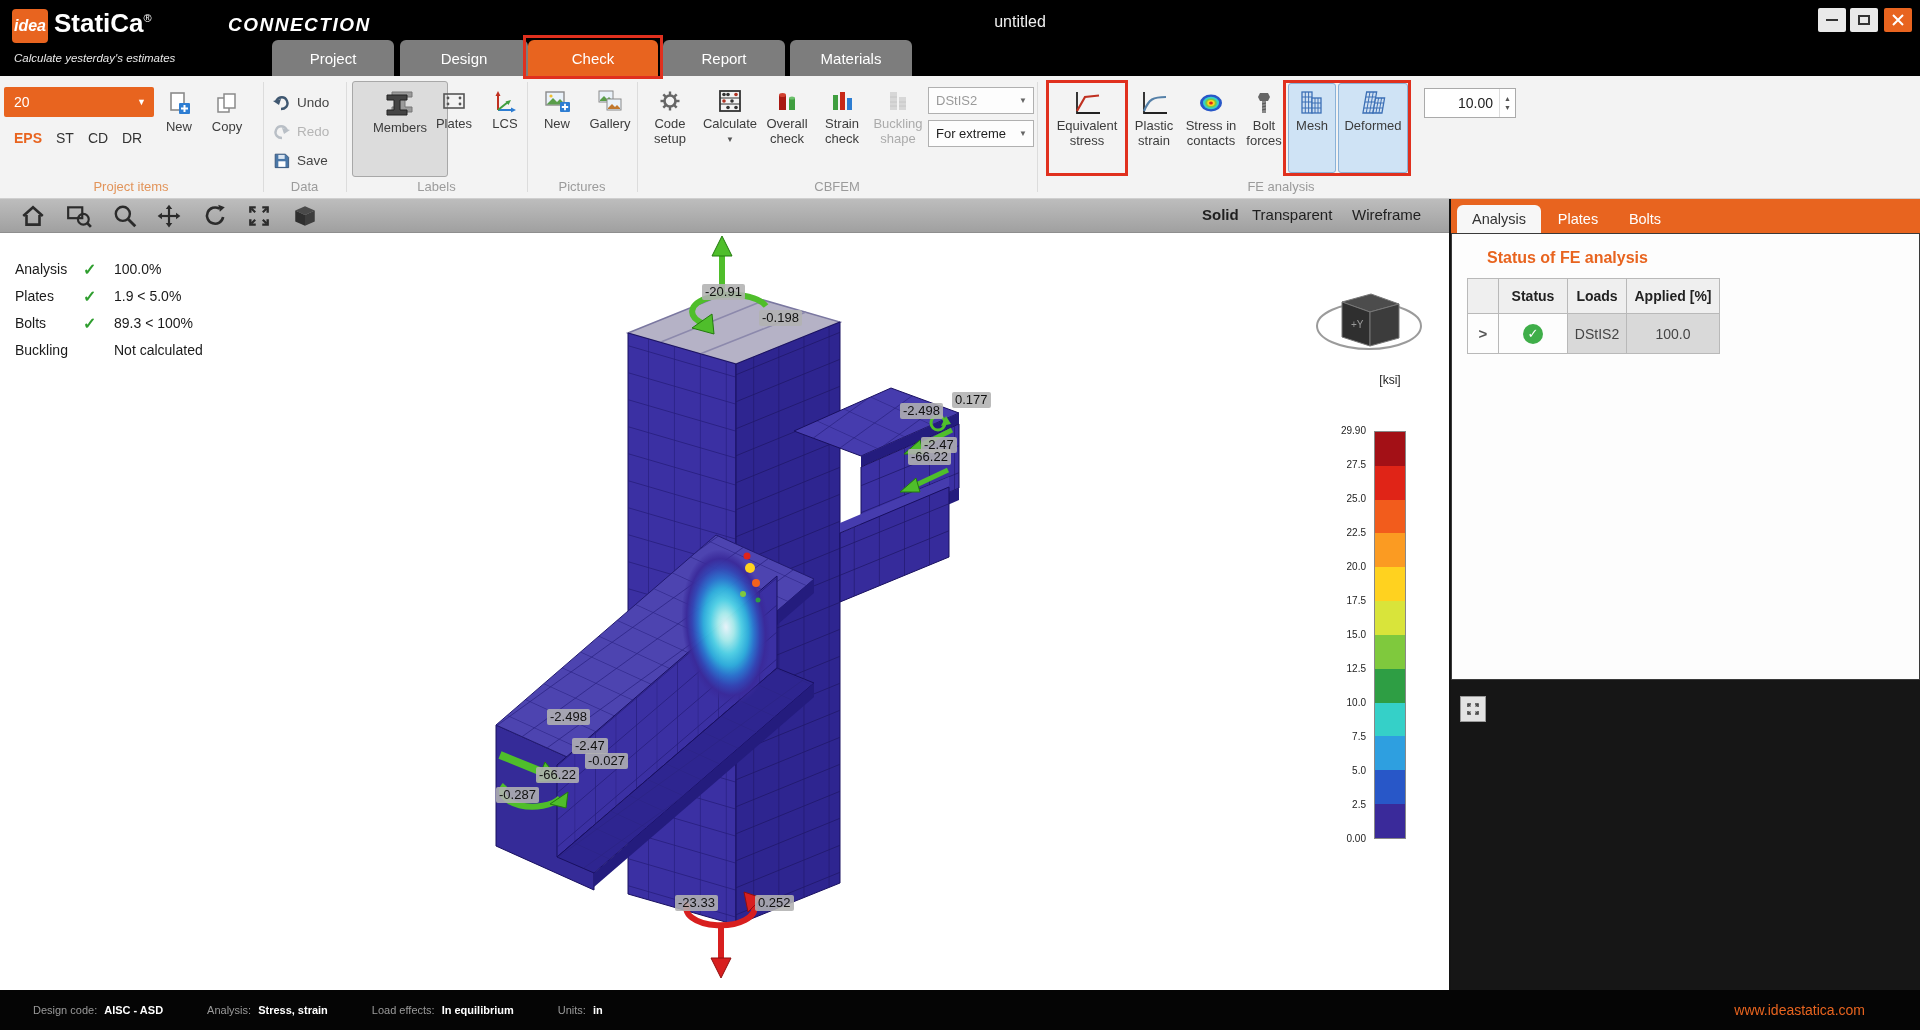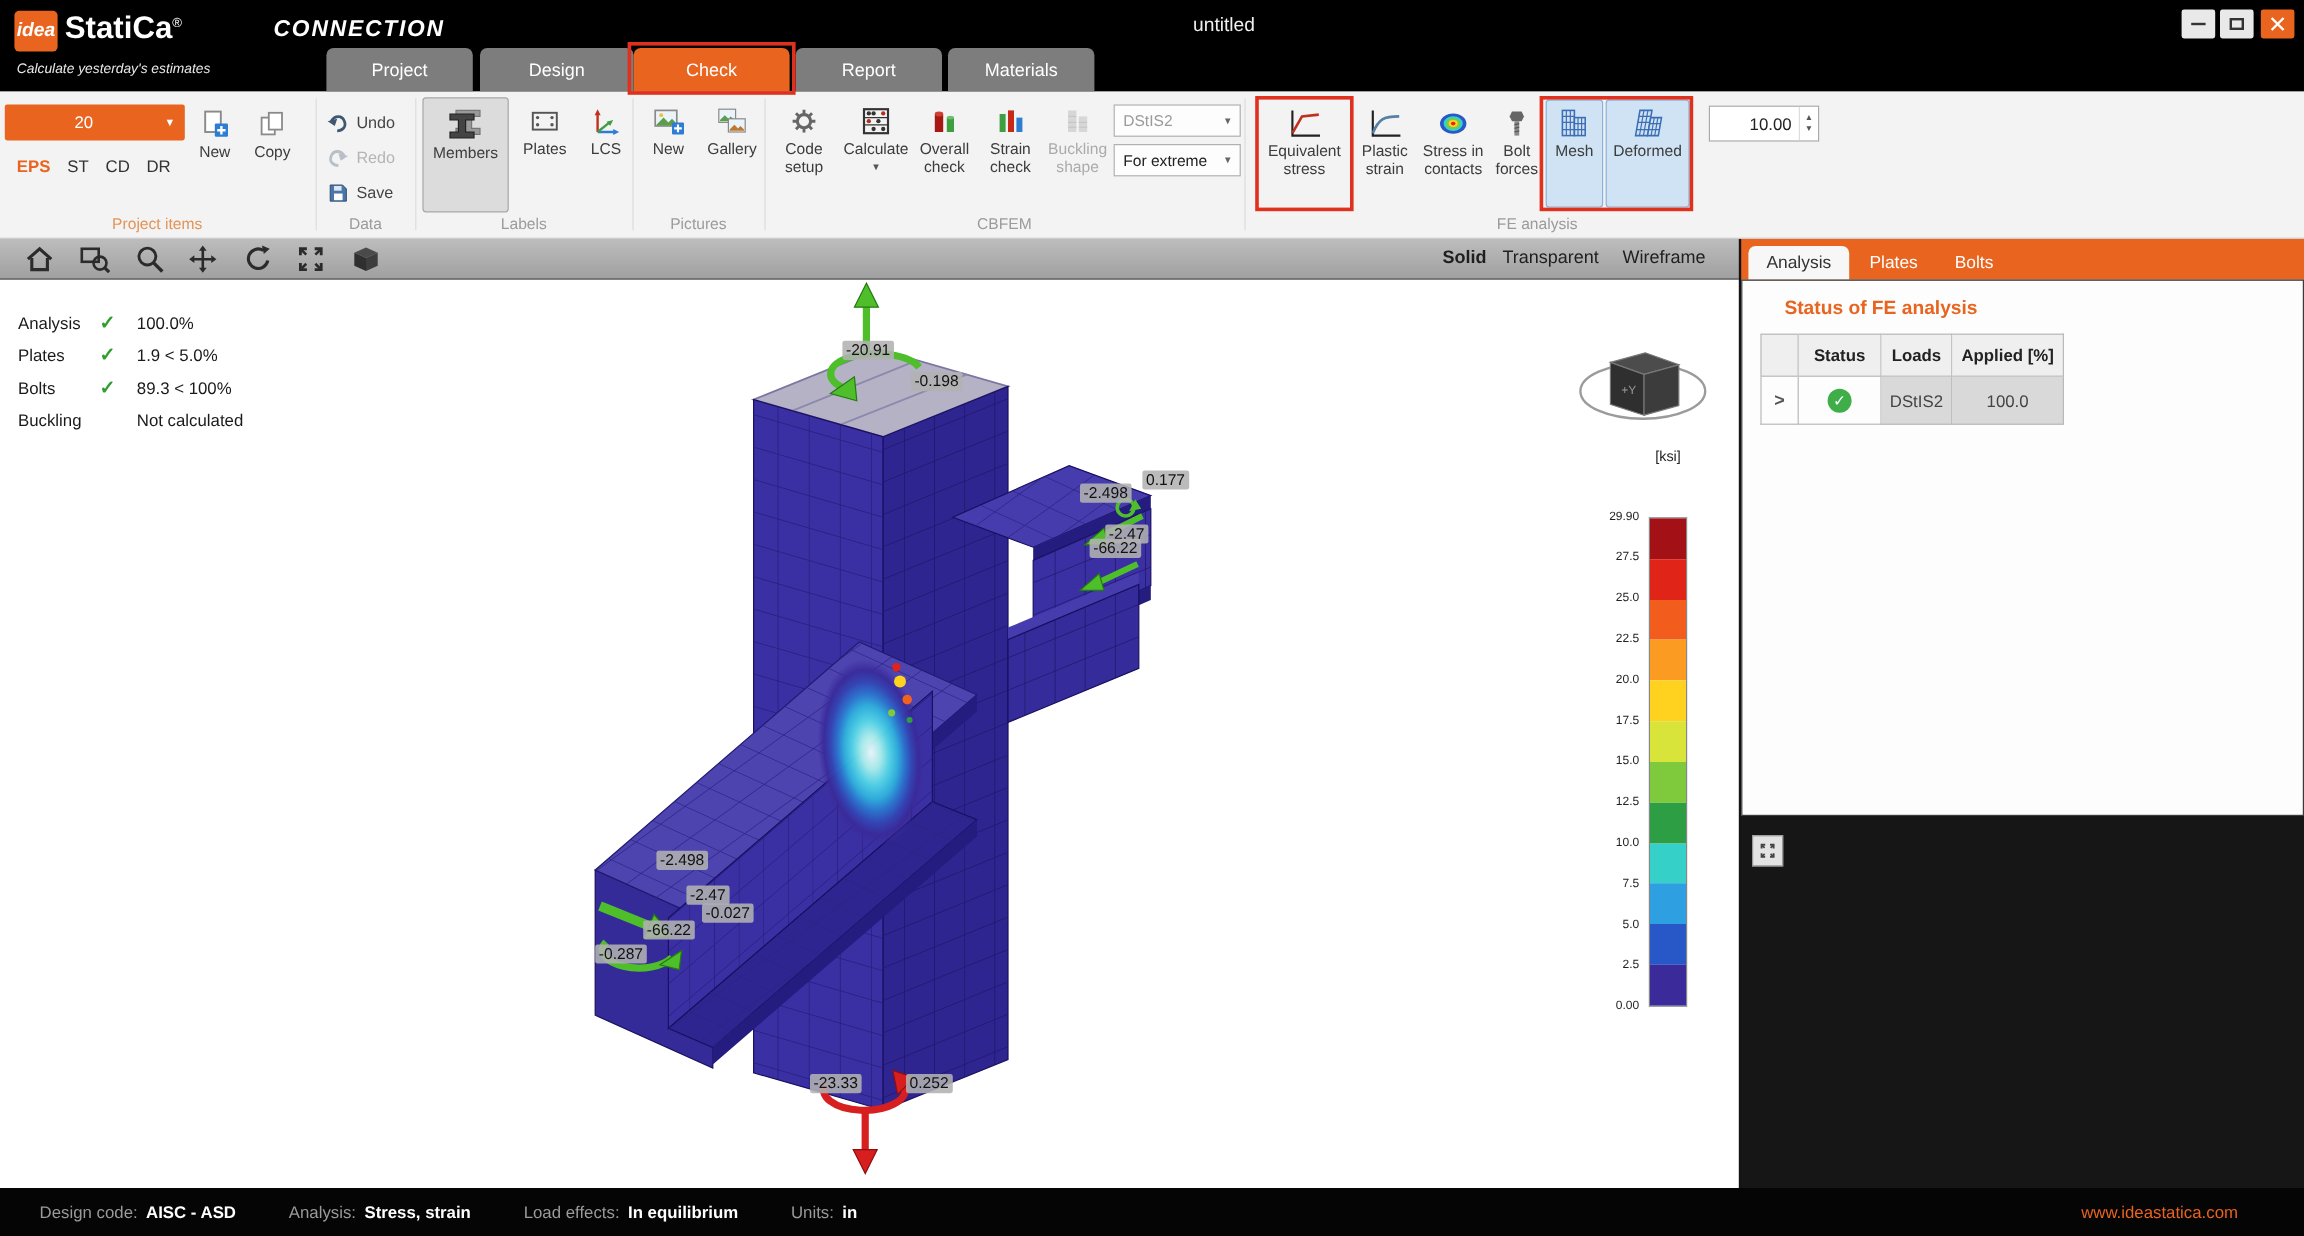--- a/index.html
+++ b/index.html
@@ -31,21 +31,21 @@
   .ribbon { position:absolute; left:0; top:76px; width:1920px; height:123px; background:#f3f3f3; border-bottom:1px solid #cfcfcf; z-index:4; }
   .vsep { position:absolute; top:6px; height:110px; width:1px; background:#dcdcdc; }
   .seclabel { position:absolute; bottom:4px; font-size:13px; color:#9b9b9b; text-align:center; }
   .seclabel.orange { color:#e2945a; }
   .rbtn { position:absolute; display:flex; flex-direction:column; align-items:center; gap:3px; padding-top:6px; font-size:13px; color:#3c3c3c; border:1px solid transparent; border-radius:3px; cursor:pointer; }
   .rbtn .lbl { text-align:center; line-height:1.15; }
   .rbtn.sel-gray { background:#dcdcdc; border-color:#a8a8a8; }
   .rbtn.sel-blue { background:#cfe3f5; border-color:#8ab2d8; }
   .rbtn.disabled { color:#ababab; cursor:default; }
   .rbtn.disabled svg { opacity:.5; }
-  .proj-selector { position:absolute; left:4px; top:11px; width:150px; height:30px; background:#e8641f; border-radius:2px; color:#fff; display:flex; align-items:center; font-size:14px; cursor:pointer;padding-left:48px; }
+  .proj-selector { position:absolute; left:4px; top:11px; width:150px; height:30px; background:#e8641f; border-radius:2px; color:#fff; display:flex; align-items:center; font-size:14px; cursor:pointer; }
   .proj-selector .val { padding-left:10px; flex:1; }
   .proj-selector .arr { padding-right:8px; font-size:9px; }
   .eps-item { position:absolute; top:54px; font-size:14px; color:#333; cursor:pointer; }
   .eps-item.on { color:#e8641f; font-weight:bold; }
   .smallbtn { position:absolute; left:272px; display:flex; align-items:center; gap:6px; font-size:13.5px; color:#444; height:24px; cursor:pointer; }
   .smallbtn.disabled { color:#b5b5b5; }
   .dd { position:absolute; width:106px; height:27px; background:#fdfdfd; border:1px solid #b0b0b0; display:flex; align-items:center; font-size:13px; color:#222; cursor:pointer; }
   .dd .val { flex:1; padding-left:7px; }
   .dd .arr { padding-right:6px; font-size:8px; color:#666; }
   .dd.gray .val { color:#9a9a9a; }
@@ -84,21 +84,21 @@
   .ptable .th:first-child { border-left:1px solid #b9b9b9; }
   .ptable .td { border:1px solid #b9b9b9; border-top:none; border-left:none; height:40px; display:flex; align-items:center; justify-content:center; font-size:14px; color:#444; }
   .ptable .td.first { border-left:1px solid #b9b9b9; }
   .ptable .td.gray { background:#d9d9d9; }
   .badge { width:20px; height:20px; border-radius:50%; background:#3fae49; color:#fff; font-size:13px; display:flex; align-items:center; justify-content:center; }
   .chev { color:#555; font-weight:bold; font-size:15px; cursor:pointer; }
   .expand-btn { position:absolute; left:9px; top:497px; width:26px; height:26px; background:#e3e3e3; border:1px solid #999; display:flex; align-items:center; justify-content:center; cursor:pointer; }
 
   
   .statusbar { position:absolute; left:0; top:990px; width:1920px; height:40px; background:#050505; display:flex; align-items:center; padding-left:33px; gap:14px; }
-  .sbitem { display:flex; gap:7px; font-size:14px; margin-right:30px; }
+  .sbitem { display:flex; gap:7px; font-size:11px; margin-right:30px; }
   .sbitem .k { color:#9a9a9a; }
   .sbitem .v { color:#fff; font-weight:bold; }
   .website { position:absolute; right:55px; top:0; height:40px; display:flex; align-items:center; color:#e8641f; font-size:14px; }
 </style>
 </head>
 <body>
 
 <div class="app">
 
   <div class="titlebar">
@@ -178,21 +178,21 @@
     <div class="smallbtn" style="top:72px;">
       <svg width="19" height="19" viewBox="0 0 24 24">
         <path d="M4 4 H17 L21 8 V21 H4 Z" fill="#4a77a8" stroke="#2c4a6e"></path>
         <rect x="8" y="13" width="9" height="7" fill="#fff"></rect>
         <rect x="8" y="5" width="8" height="5" fill="#dbe6f2"></rect>
       </svg>
       <span>Save</span>
     </div>
     <div class="seclabel" style="left:263px;width:83px;">Data</div>
 
-    <div class="rbtn sel-gray" style="left:352px;top:5px;width:72px;height:96px;">
+    <div class="rbtn sel-gray" style="left:352px;top:5px;width:96px;height:96px;">
       <svg width="34" height="30" viewBox="0 0 34 30">
         <path d="M9 4 h20 v5 h-7 v10 h7 v5 H9 v-5 h7 V9 H9 Z" fill="#9a9a9a" stroke="#777" stroke-width="1"></path>
         <path d="M4 7 h20 v5 h-7 v10 h7 v5 H4 v-5 h7 V12 H4 Z" fill="#444" stroke="#222" stroke-width="1"></path>
       </svg>
       <span class="lbl">Members</span>
     </div>
     <div class="rbtn" style="left:428px;top:5px;width:52px;height:96px;">
       <svg width="26" height="26" viewBox="0 0 26 26">
         <rect x="3" y="6" width="20" height="14" fill="none" stroke="#555" stroke-width="1.6"></rect>
         <circle cx="7" cy="10" r="1.4" fill="#555"></circle>

